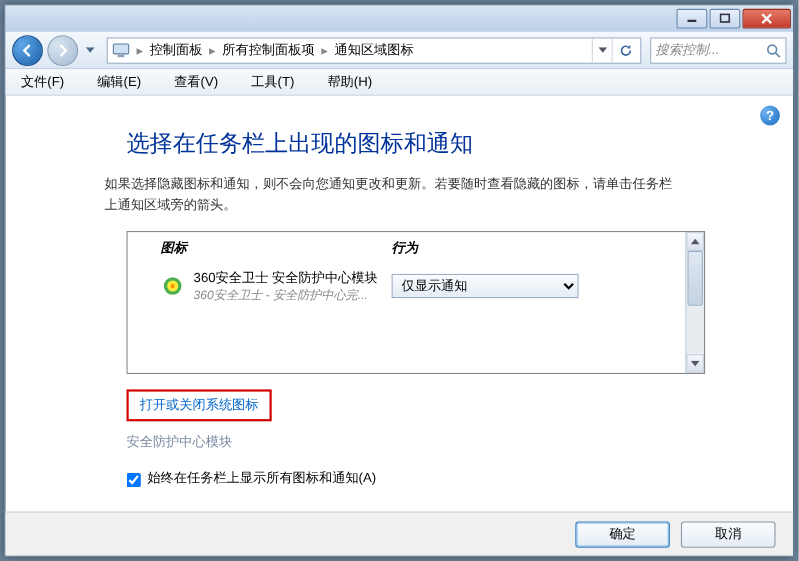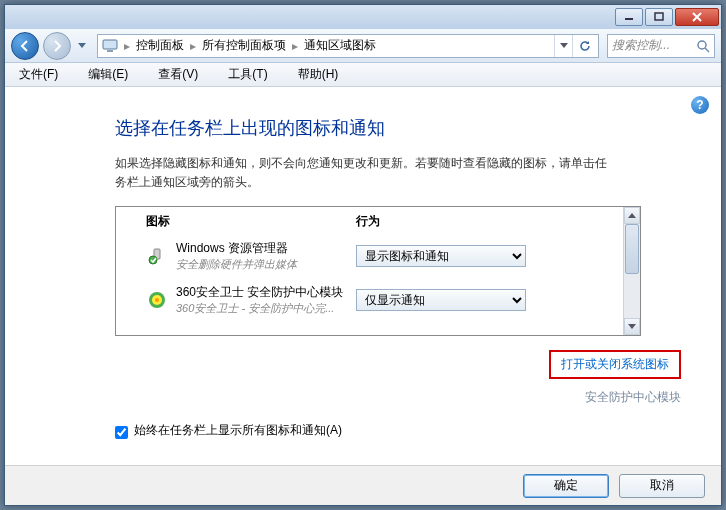--- a/index.html
+++ b/index.html
@@ -14,42 +14,42 @@
   .navbar { height: 34px; background: linear-gradient(#f4f8fc,#dde8f4); border-bottom: 1px solid #b7c8db; display: flex; align-items: center; padding: 0 6px; gap: 4px; }
   .navbtn { width: 28px; height: 28px; border-radius: 50%; background: radial-gradient(circle at 30% 30%,#5fa8e8,#1d5fa8); border: 1px solid #1a4f8a; display: flex; align-items: center; justify-content: center; cursor: default; }
   .navbtn.fwd { background: radial-gradient(circle at 30% 30%,#d8e4f0,#a8bcd4); border-color: #8aa0ba; }
   .navdrop { width: 14px; height: 20px; display: flex; align-items: center; justify-content: center; }
   .addressbar { flex: 1; height: 24px; background: #fff; border: 1px solid #9ab0c8; display: flex; align-items: center; padding: 0 2px; margin: 0 4px; }
   .addressbar .crumb { padding: 0 4px; cursor: default; }
   .addressbar .sep { color: #888; padding: 0 2px; }
   .addressbar .monitor-icon { width: 16px; height: 16px; margin: 0 4px 0 2px; }
   .addr-drop { width: 18px; height: 22px; display:flex;align-items:center;justify-content:center;border-left:1px solid #cfd8e4; }
   .refresh { width: 24px; height: 22px; display:flex;align-items:center;justify-content:center;border-left:1px solid #cfd8e4; }
-  .searchbox { width: 108px; height: 24px; background: #fff; border: 1px solid #9ab0c8; display: flex; align-items: center; padding: 0 4px; color: #888; font-style: italic; }
+  .searchbox { width: 124px; height: 24px; background: #fff; border: 1px solid #9ab0c8; display: flex; align-items: center; padding: 0 4px; color: #888; font-style: italic; }
   .searchbox svg { margin-left: auto; }
   .menubar { height: 24px; background: linear-gradient(#f7f9fc,#e8eef5); border-bottom: 1px solid #c7d2de; display: flex; align-items: center; padding: 0 6px; gap: 14px; }
   .menuitem { padding: 2px 8px; cursor: default; }
   .content { position: absolute; top: 83px; bottom: 40px; left: 0; right: 0; padding: 18px 40px 0 40px; overflow: hidden; }
   .helpicon { position: absolute; right: 12px; top: 8px; width: 18px; height: 18px; border-radius: 50%; background: radial-gradient(circle at 30% 30%,#6db4f0,#1a6abf); color:#fff; font-weight:bold; font-size:12px; display:flex;align-items:center;justify-content:center; cursor:default;}
-  h1.heading { color: #003399; font-size: 18px; font-weight: normal; margin: 10px 0 14px 70px; }
-  p.desc { color: #333; margin: 0 70px 14px 70px; line-height: 1.6; }
+  h1.heading { color: #003399; font-size: 21px; font-weight: normal; margin: 10px 0 14px 70px; }
+  p.desc { color: #333; margin: 0 70px 14px 50px; line-height: 1.6; }
   .listbox { margin: 0 40px 0 70px; border: 1px solid #888; height: 130px; position: relative; background: #fff; }
-  .listhead { display: flex; padding: 6px 20px 4px 30px; font-weight: bold; }
+  .listhead { display: flex; padding: 6px 20px 4px 30px; font-weight: bold; font-style: italic; }
   .listhead .c1 { width: 210px; }
   .listhead .c2 { flex: 1; }
   .listrow { display: flex; align-items: center; padding: 6px 20px 6px 30px; }
   .listrow .ico { width: 22px; height: 22px; margin-right: 8px; display:flex;align-items:center;justify-content:center;}
   .listrow .txt { width: 180px; }
   .listrow .txt .t1 { color: #000; }
   .listrow .txt .t2 { color: #888; font-style: italic; font-size: 11px; }
   .listrow select.combo { width: 170px; height: 22px; background: linear-gradient(#fafcfe,#e4ecf4); border: 1px solid #9ab0c8; font-family: inherit; font-size: 12px; padding: 0 4px; }
   .listbox .scrollbar { position: absolute; right: 0; top: 0; bottom: 0; width: 17px; background: #e8ecf0; border-left: 1px solid #c7d2de; }
   .listbox .scrollbar .arrow { height: 17px; background: linear-gradient(#f4f8fc,#d8e0ea); border: 1px solid #c7d2de; display:flex;align-items:center;justify-content:center;}
   .listbox .scrollbar .thumb { position:absolute; top:17px; left:1px; right:1px; height:50px; background: linear-gradient(#e0e8f2,#c4d2e2); border:1px solid #9ab0c8; border-radius:2px; }
-  .links { margin: 14px 0 0 70px; text-align: right; }
+  .links { margin: 14px 0 0 70px; }
   .link { color: #0066cc; cursor: pointer; display: inline-block; padding: 2px 0; }
   .link.boxed { border: 2px solid #d40000; padding: 4px 10px; }
   .link.dim { color: #7a8aa0; margin-top: 8px; }
   .chkrow { margin: 14px 0 0 70px; display:flex; align-items:flex-end; gap:6px;}
   .chkrow input { width:13px; height:13px; }
   .footer { position: absolute; bottom: 0; left: 0; right: 0; height: 40px; background: #f0f0f0; border-top: 1px solid #d0d0d0; display: flex; align-items: center; justify-content: flex-end; padding: 0 16px; gap: 10px; }
   .btn { width: 86px; height: 24px; background: linear-gradient(#fafcfe,#e4ecf4); border: 1px solid #8899aa; border-radius: 3px; cursor: default; font-family:inherit; font-size:12px; }
   .btn.primary { border: 1px solid #3a7fc0; box-shadow: 0 0 0 1px #7ab6ec inset; }
   .blur-text { filter: blur(.6px); opacity:.8;}
 </style>
@@ -143,34 +143,20 @@
     <p class="desc">如果选择隐藏图标和通知，则不会向您通知更改和更新。若要随时查看隐藏的图标，请单击任务栏上通知区域旁的箭头。</p>
 
     <div class="listbox">
       <div class="listhead">
         <div class="c1">图标</div>
         <div class="c2">行为</div>
       </div>
       <div class="listrow">
         <div class="ico">
             <svg width="18" height="18" viewBox="0 0 18 18">
-              <rect x="6" y="2" width="6" height="10" rx="1" fill="#d0d0d0" stroke="#888"></rect>
-              <circle cx="5" cy="13" r="4" fill="#4caf50" stroke="#2a7a2a"></circle>
-              <path d="M3 13 L5 15 L8 11" stroke="#fff" stroke-width="1.5" fill="none"></path>
-            </svg>
-          </div>
-        <div class="txt">
-          <div class="t1">Windows 资源管理器</div>
-          <div class="t2">安全删除硬件并弹出媒体</div>
-        </div>
-        <select class="combo"><option>显示图标和通知</option></select>
-      </div>
-      <div class="listrow">
-        <div class="ico">
-            <svg width="18" height="18" viewBox="0 0 18 18">
               <circle cx="9" cy="9" r="8" fill="#4caf50"></circle>
               <circle cx="9" cy="9" r="5" fill="#ffeb3b"></circle>
               <circle cx="9" cy="9" r="2" fill="#ff9800"></circle>
             </svg>
           </div>
         <div class="txt">
           <div class="t1">360安全卫士 安全防护中心模块</div>
           <div class="t2">360安全卫士 - 安全防护中心完...</div>
         </div>
         <select class="combo"><option>仅显示通知</option></select>

